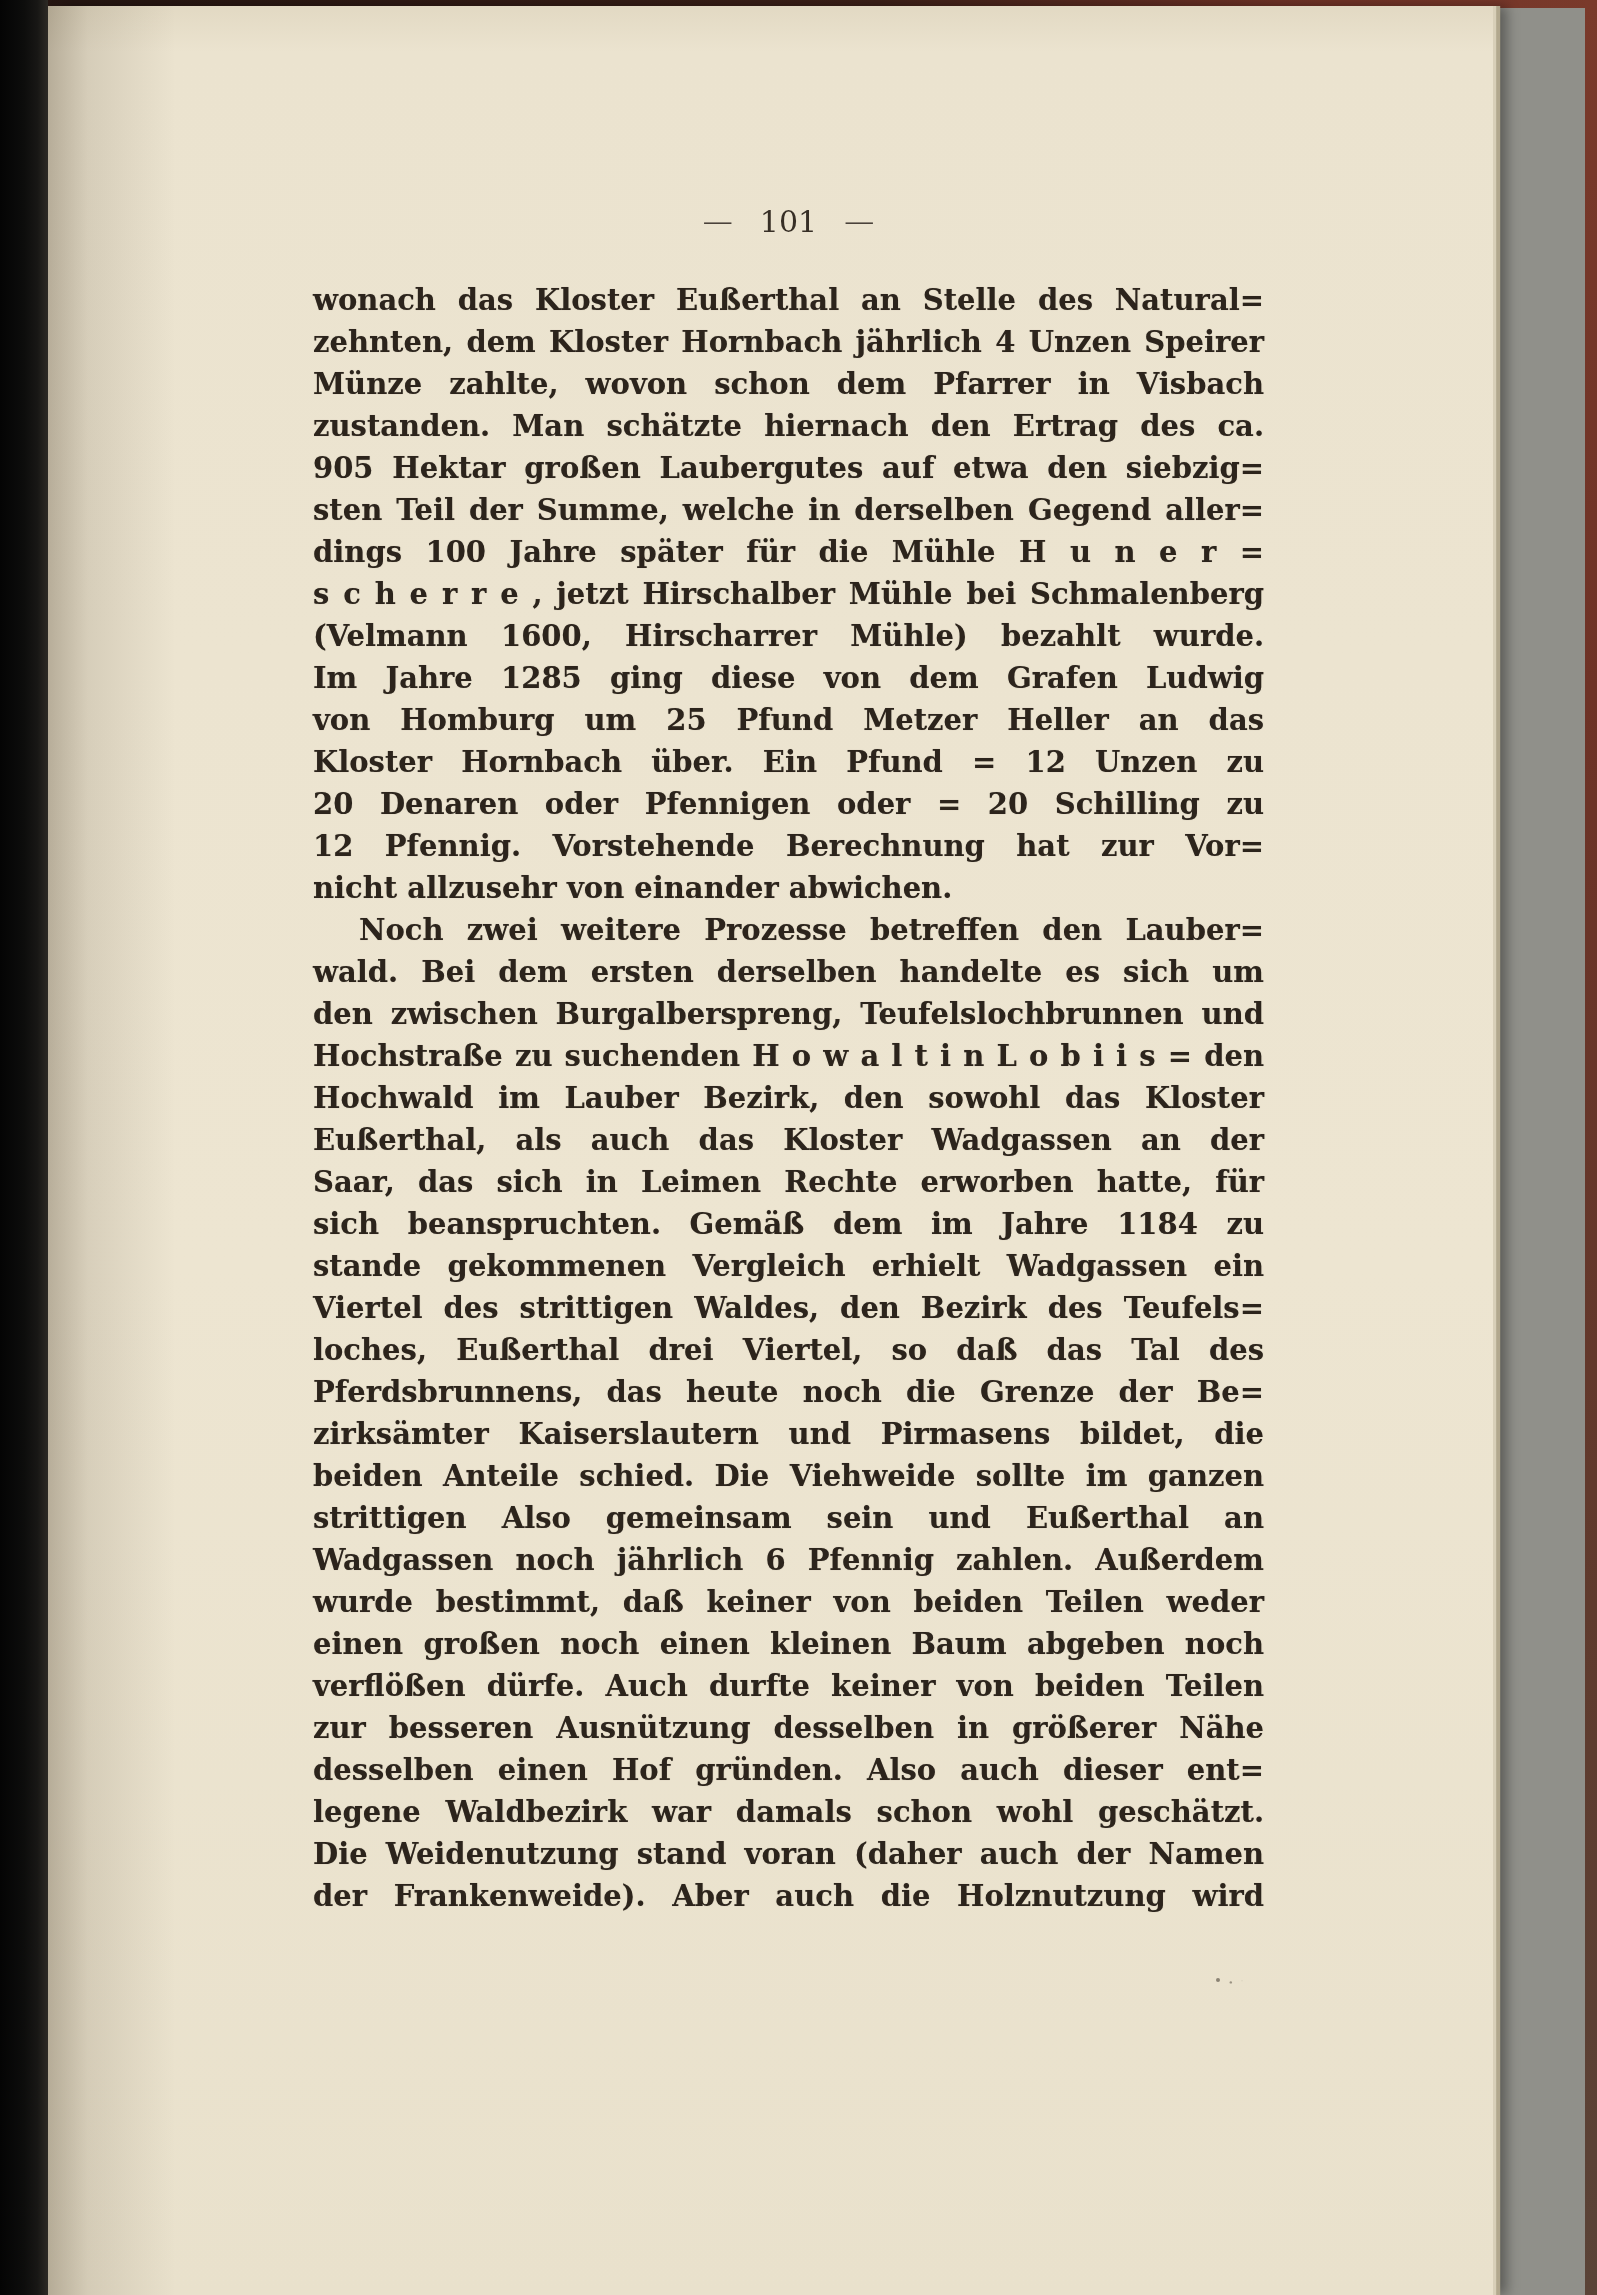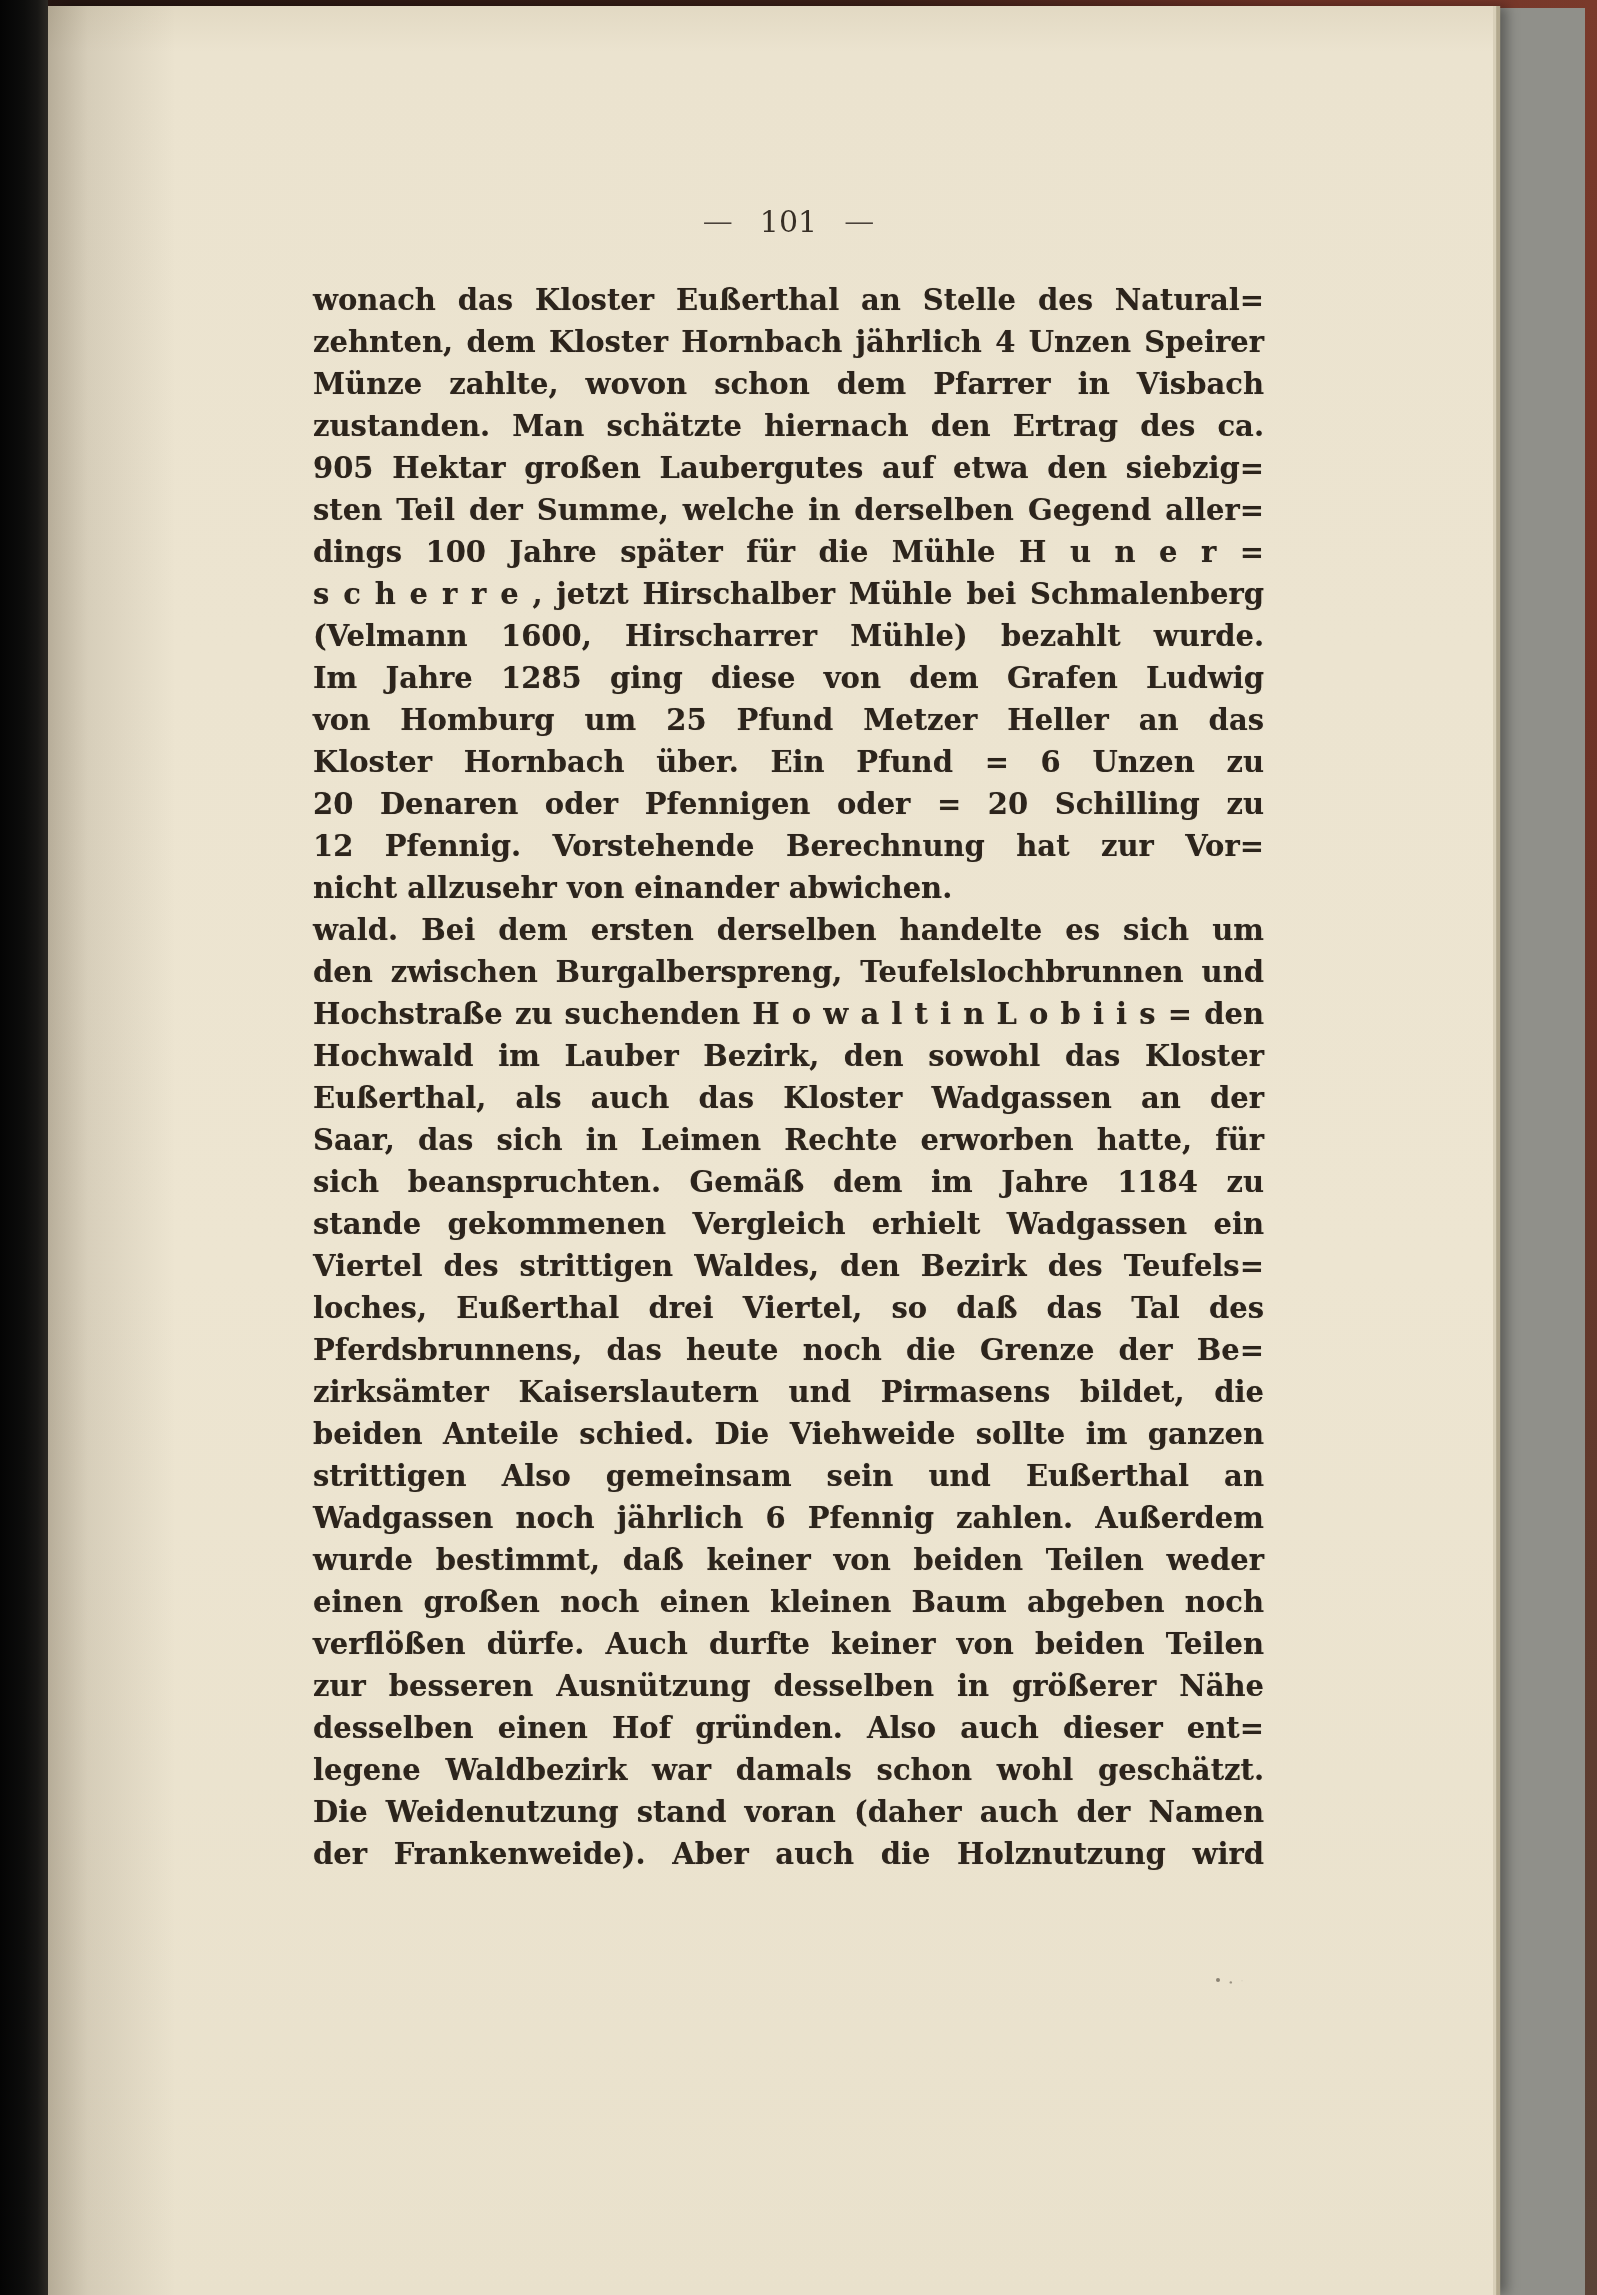--- a/index.html
+++ b/index.html
@@ -119,24 +119,25 @@
           <div class="line">zehnten, dem Kloster Hornbach jährlich 4 Unzen Speirer</div>
           <div class="line">Münze zahlte, wovon schon dem Pfarrer in Visbach</div>
           <div class="line">zustanden.  Man schätzte hiernach den Ertrag des ca.</div>
           <div class="line">905 Hektar großen Laubergutes auf etwa den siebzig=</div>
           <div class="line">sten Teil der Summe, welche in derselben Gegend aller=</div>
           <div class="line">dings 100 Jahre später für die Mühle H u n e r =</div>
           <div class="line">s c h e r r e ,  jetzt Hirschalber Mühle bei Schmalenberg</div>
           <div class="line">(Velmann 1600, Hirscharrer Mühle) bezahlt wurde.</div>
           <div class="line">Im Jahre 1285 ging diese von dem Grafen Ludwig</div>
           <div class="line">von Homburg um 25 Pfund Metzer Heller an das</div>
-          <div class="line">Kloster Hornbach über.  Ein Pfund = 6 Unzen zu</div>
+          <div class="line">Kloster Hornbach über.  Ein Pfund = 12 Unzen zu</div>
           <div class="line">20 Denaren oder Pfennigen oder = 20 Schilling zu</div>
           <div class="line">12 Pfennig.  Vorstehende Berechnung hat zur Vor=</div>
           <div class="line para-end">nicht allzusehr von einander abwichen.</div>
+          <div class="line indent">Noch zwei weitere Prozesse betreffen den Lauber=</div>
           <div class="line">wald.  Bei dem ersten derselben handelte es sich um</div>
           <div class="line">den zwischen Burgalberspreng, Teufelslochbrunnen und</div>
           <div class="line">Hochstraße zu suchenden H o w a l t  i n  L o b i i s = den</div>
           <div class="line">Hochwald im Lauber Bezirk, den sowohl das Kloster</div>
           <div class="line">Eußerthal, als auch das Kloster Wadgassen an der</div>
           <div class="line">Saar, das sich in Leimen Rechte erworben hatte, für</div>
           <div class="line">sich beanspruchten.  Gemäß dem im Jahre 1184 zu</div>
           <div class="line">stande gekommenen Vergleich erhielt Wadgassen ein</div>
           <div class="line">Viertel des strittigen Waldes, den Bezirk des Teufels=</div>
           <div class="line">loches, Eußerthal drei Viertel, so daß das Tal des</div>

